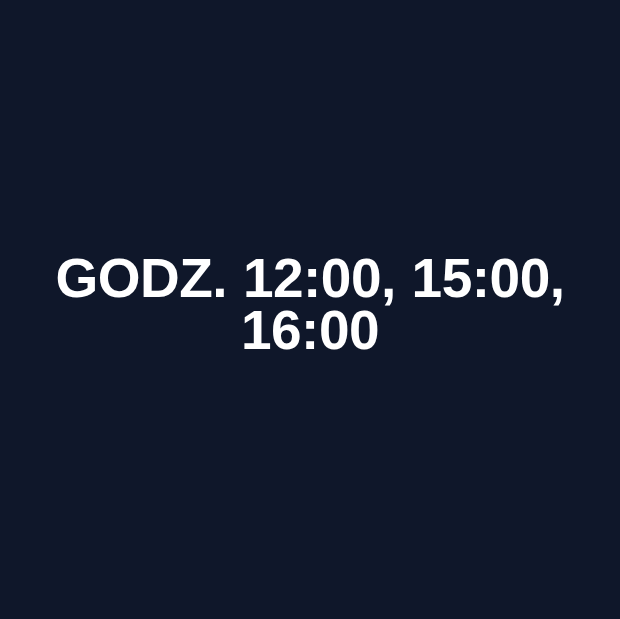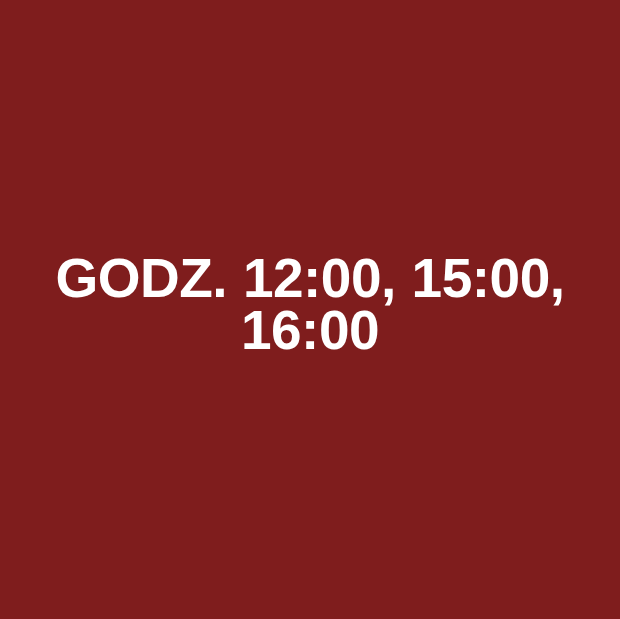--- a/index.html
+++ b/index.html
@@ -14,21 +14,21 @@
     overflow: hidden;
     font-family: "Liberation Sans", sans-serif;
   }
 
   
   .banner {
     position: relative;
     box-sizing: border-box;
     width: 620px;
     height: 619px;
-    background: #7f1d1d;
+    background: #0f172a;
     display: flex;
     align-items: center;
     justify-content: center;
   }
 
   
   .banner-text-wrap {
     width: 540px;
     margin-top: -12px;
     display: flex;

